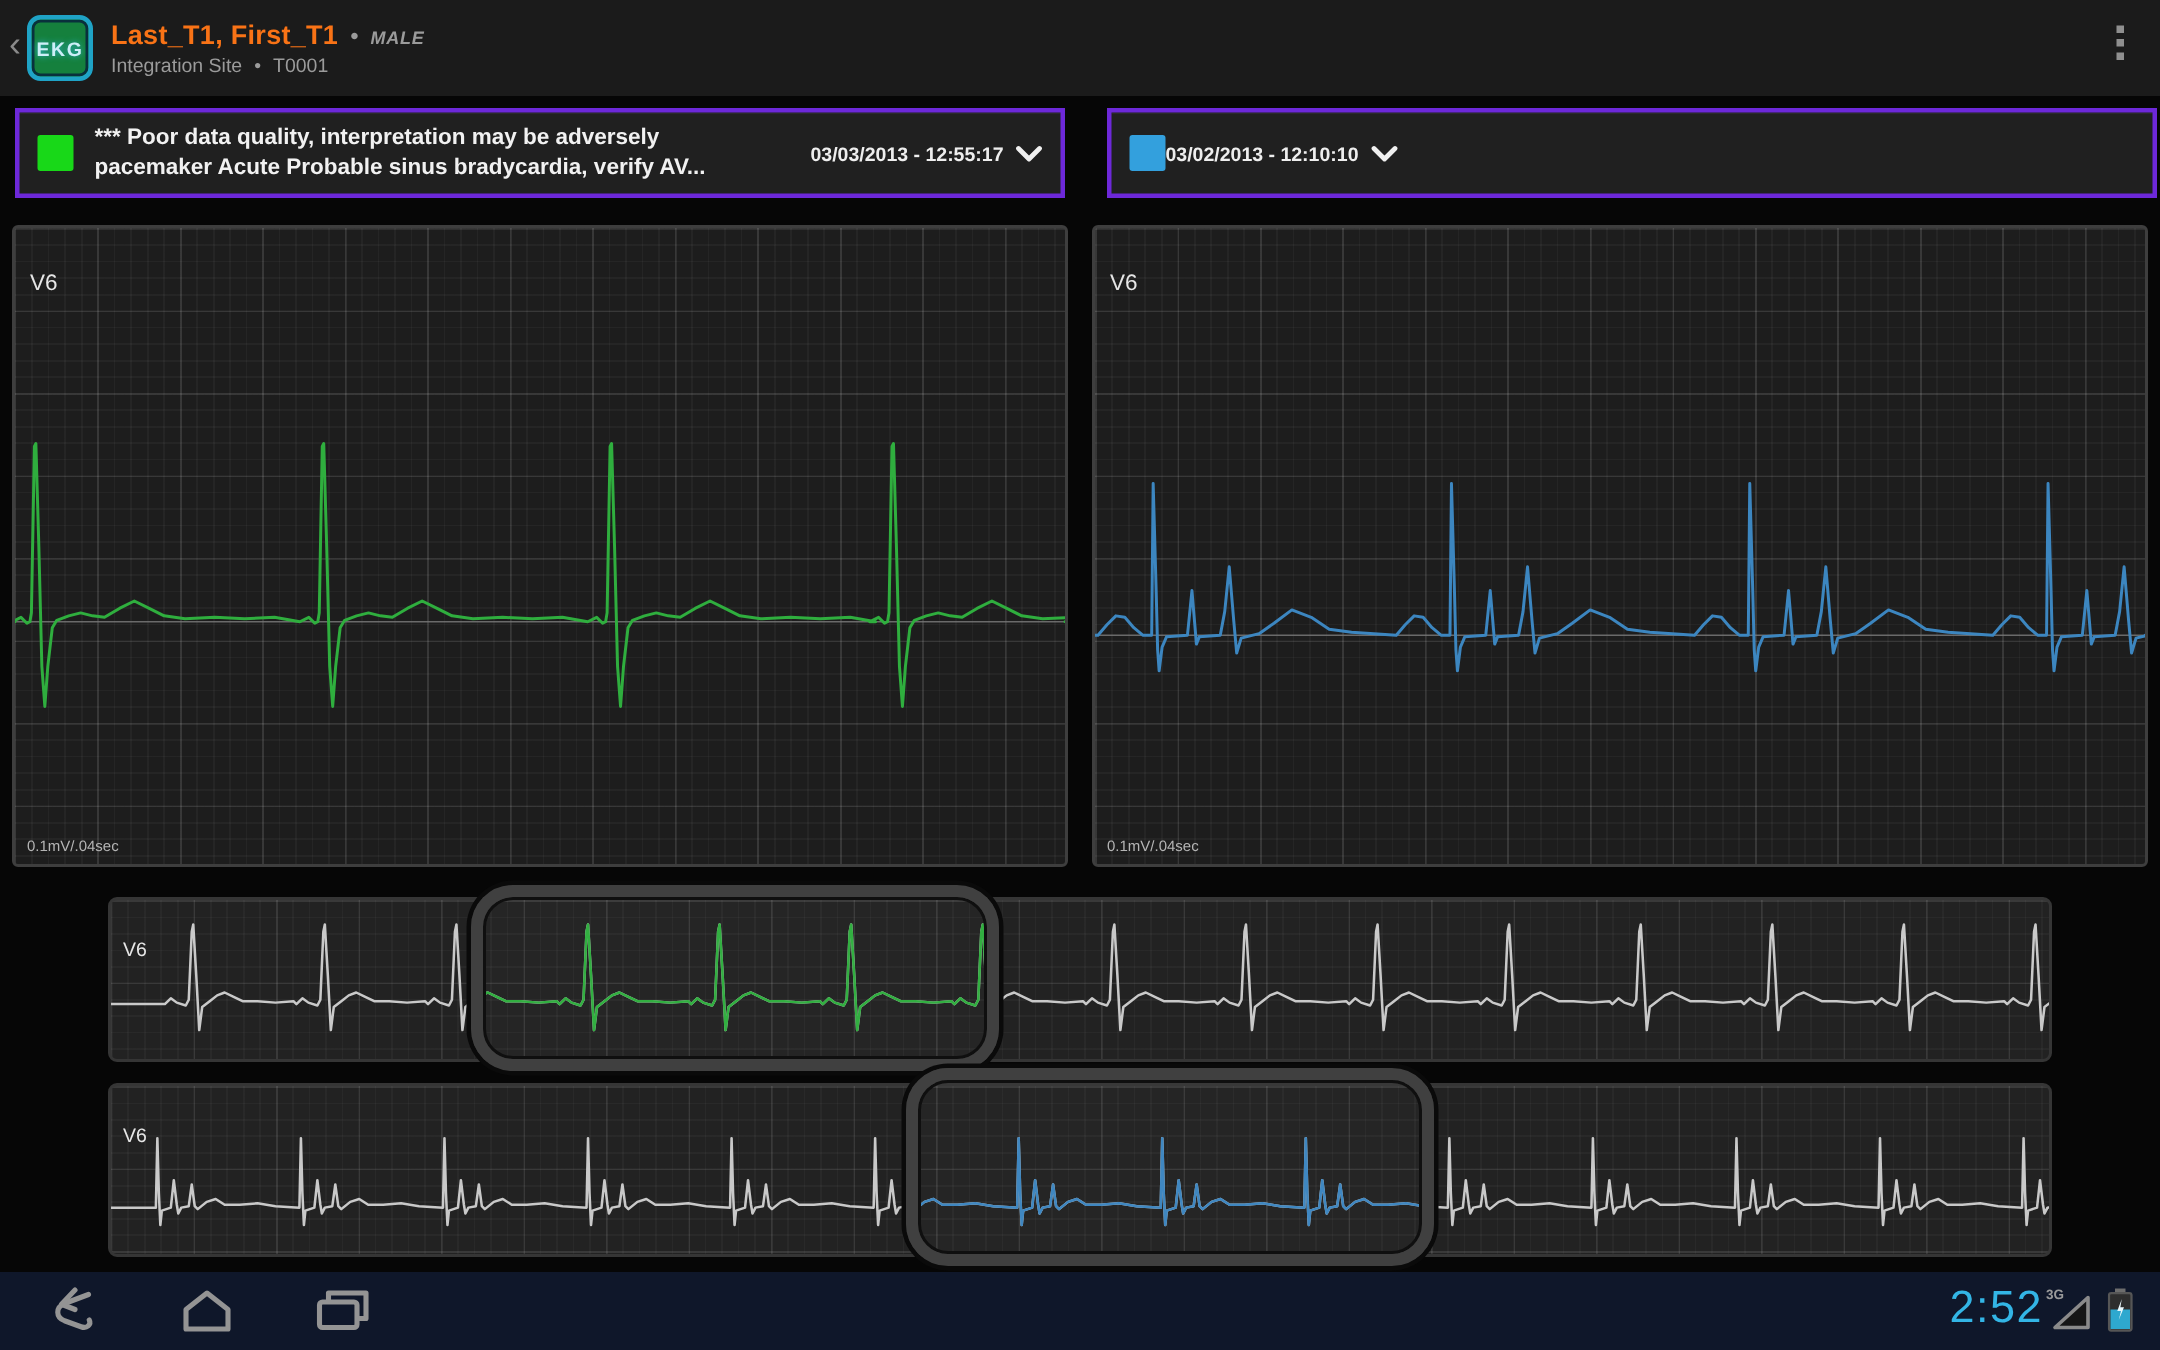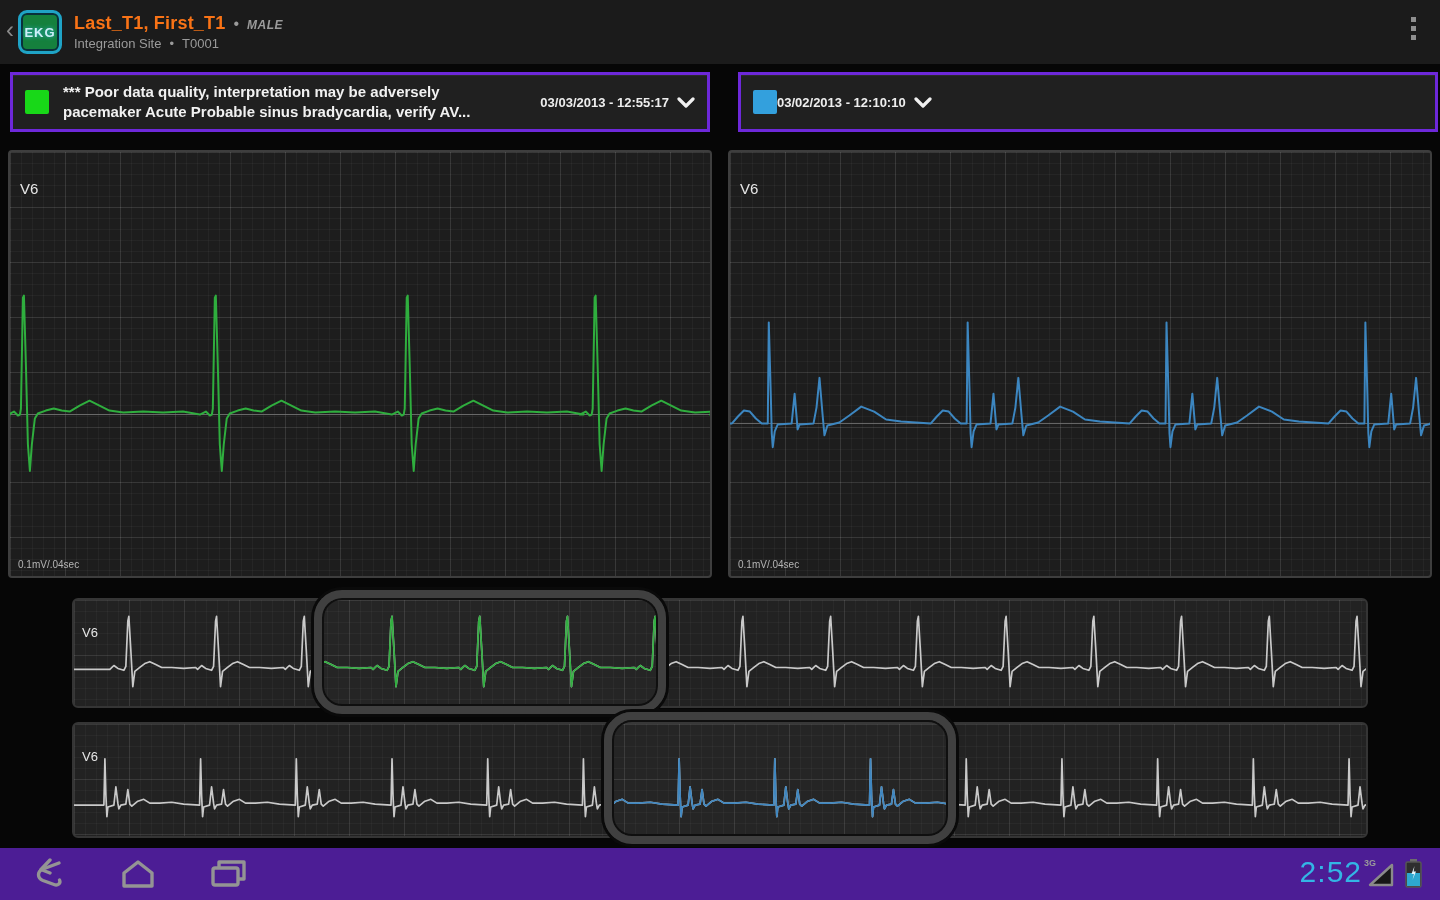--- a/index.html
+++ b/index.html
@@ -60,21 +60,21 @@
              repeating-linear-gradient(to right, rgba(255,255,255,.03) 0 1px, transparent 1px 11px),
              repeating-linear-gradient(to bottom, rgba(255,255,255,.03) 0 1px, transparent 1px 11px);
            overflow:hidden; }
   .strip .lead-label { font-size:13px; left:8px; top:5px; }
 
   .sel-frame { position:absolute; border:8px solid #404040; border-radius:28px;
                box-shadow:0 0 0 3px #0a0a0a, inset 0 0 0 2px #0f0f0f;
                background:rgba(255,255,255,.015); cursor:grab; z-index:5; }
 
   
-  #navbar { position:absolute; left:0; top:848px; width:1440px; height:52px; background:#4c1d95; }
+  #navbar { position:absolute; left:0; top:848px; width:1440px; height:52px; background:#0f172a; }
   .nav-btn { position:absolute; top:10px; width:44px; height:32px; cursor:pointer; }
   #sys-clock { position:absolute; right:78px; top:7px; color:#33b5e5; font-size:30px;
                letter-spacing:1px; }
   #sig-wrap { position:absolute; right:44px; top:12px; width:30px; height:28px;text-align:right; }
   #sig-wrap .g3 { position:absolute; left:-2px; top:-2px; color:#9a9a9a; font-size:9px;
                   font-weight:bold; }
   #batt-wrap { position:absolute; right:18px; top:10px; width:17px; height:30px; }
 </style>
 </head>
 <body>

